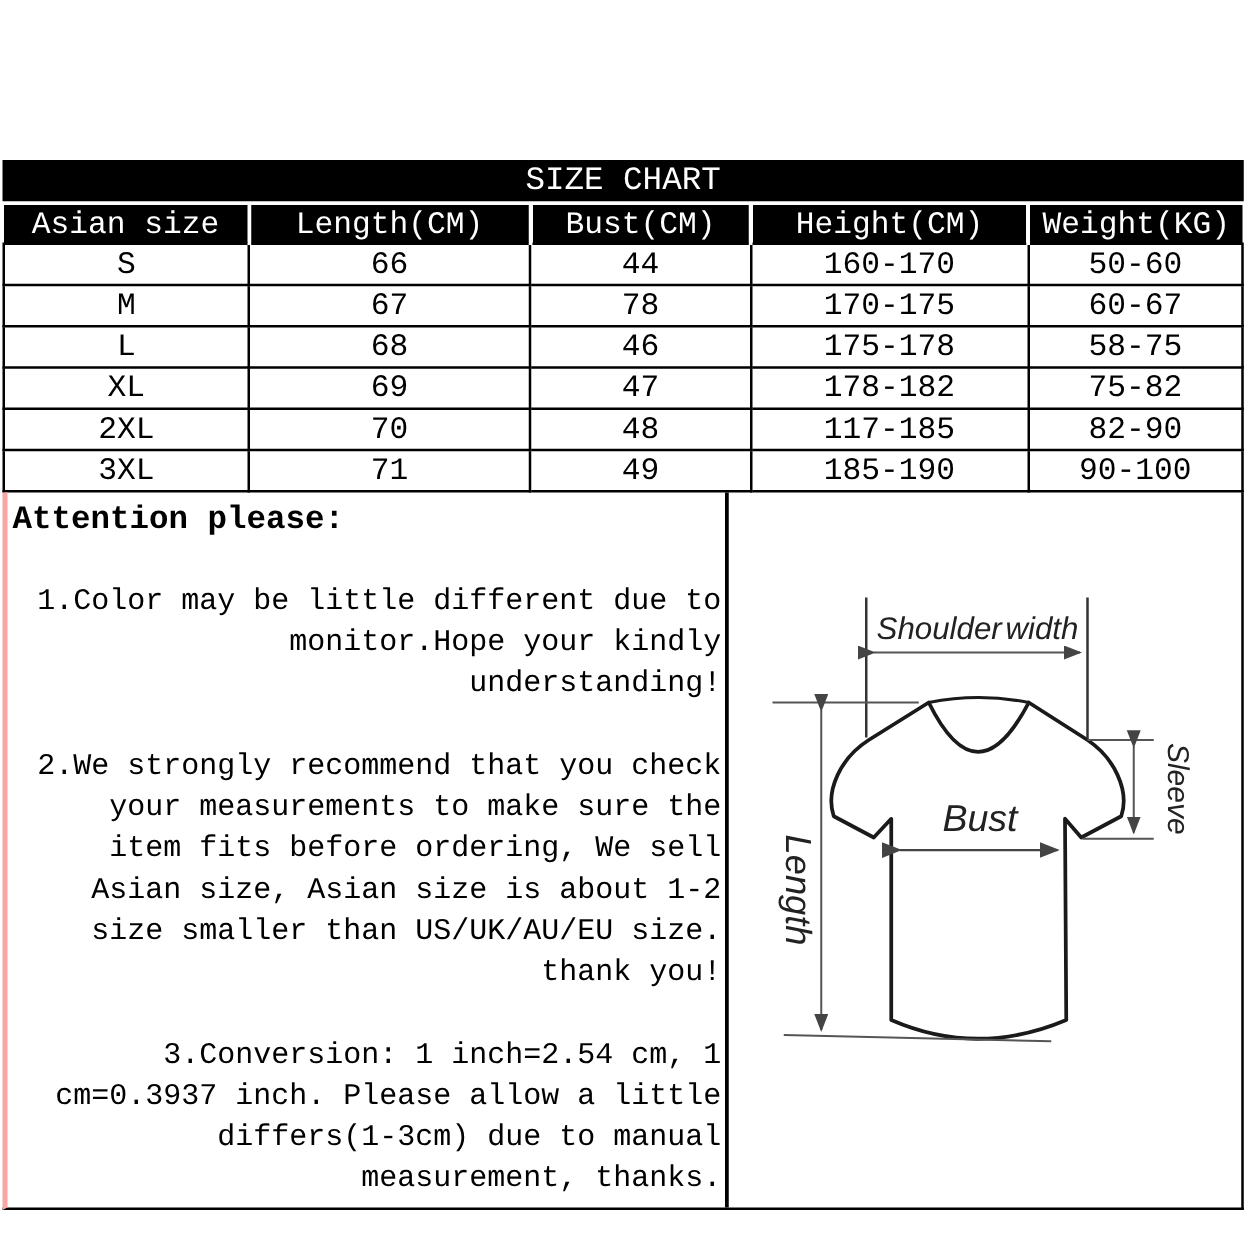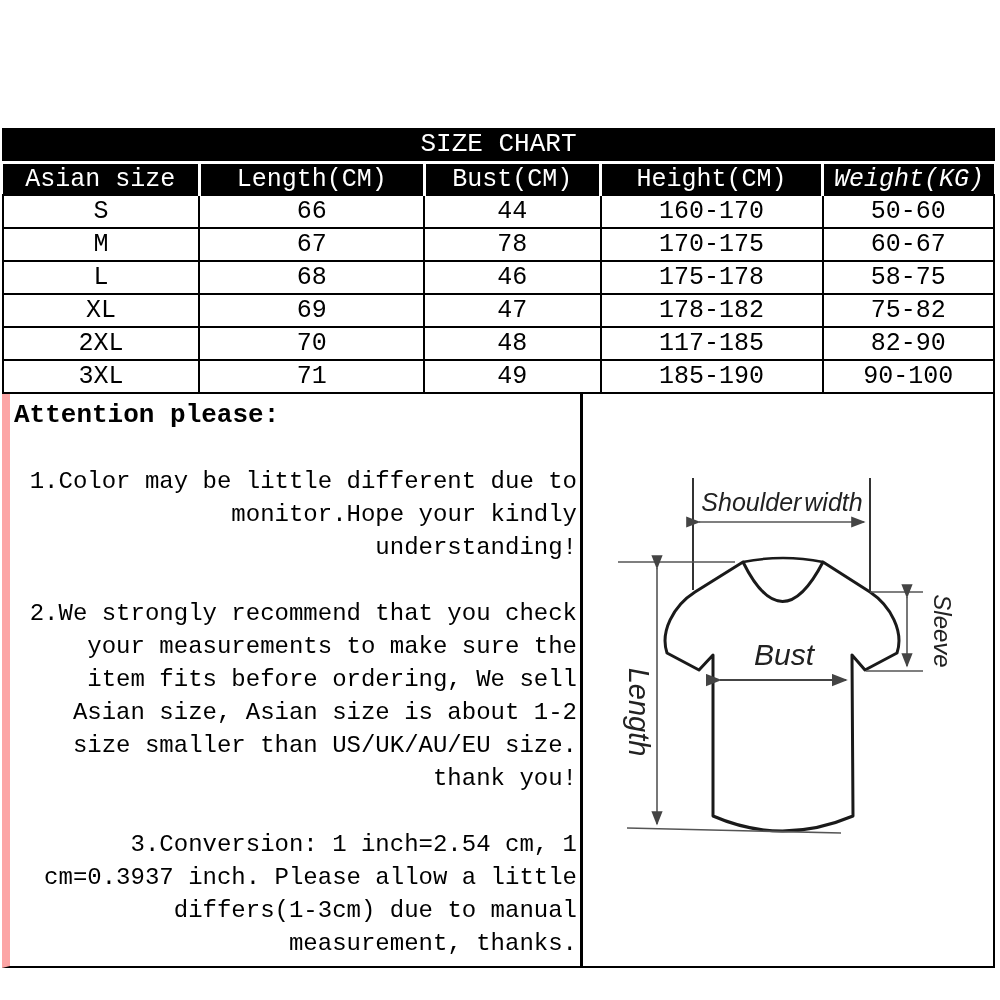--- a/index.html
+++ b/index.html
@@ -14,27 +14,27 @@
     text-align:center;font-size:26px;margin-bottom:3px;
   }
   table.size-table{
     border-collapse:collapse;width:100%;table-layout:fixed;font-size:25px;
   }
   table.size-table th{
     background:#000;color:#fff;font-weight:normal;height:30px;
     border-right:3px solid #fff;border-bottom:2px solid #000;
     padding:0;text-align:center;overflow:hidden;
   }
-  table.size-table th:last-child{border-right:none;font-style:italic;}
+  table.size-table th:last-child{border-right:none;}
   table.size-table td{
     border:2px solid #000;height:31px;text-align:center;padding:0;overflow:hidden;
   }
   .bottom{
     display:flex;height:574px;box-sizing:border-box;
-    border-left:8px solid #fca5a5;border-right:2px solid #000;border-bottom:2px solid #000;
+    border-left:4px solid #fca5a5;border-right:2px solid #000;border-bottom:2px solid #000;
   }
   .attention{
     width:581px;box-sizing:border-box;border-right:3px solid #000;
     padding:5px 3px 0 4px;font-size:24px;line-height:33px;
   }
   .attention h2{
     margin:0 0 33px 0;font-size:26px;line-height:33px;font-weight:bold;
     letter-spacing:0px;
   }
   .attention p{margin:0 0 33px 0;white-space:pre-line;text-align:right;}

